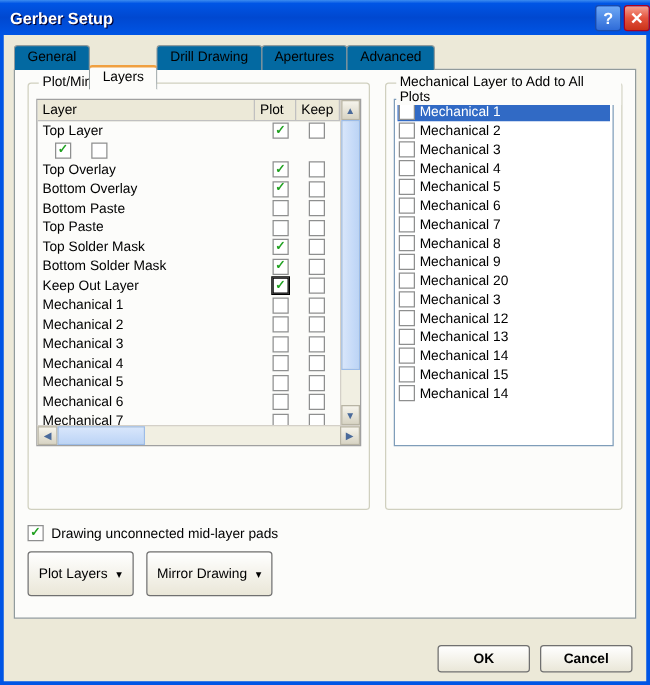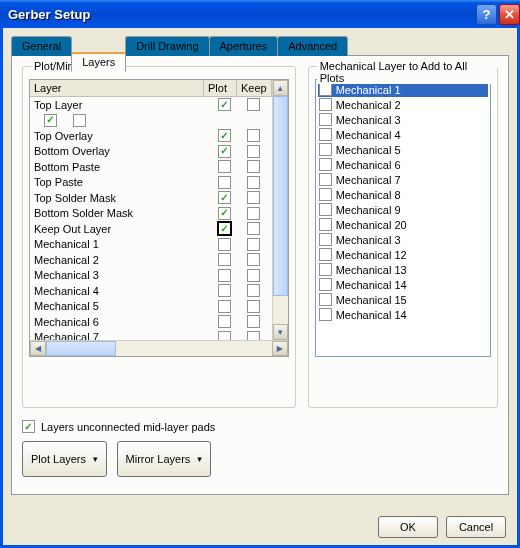--- a/index.html
+++ b/index.html
@@ -123,21 +123,21 @@
   .mrow .cb { border:1px solid #8e8f8f;}
   .lowrow { margin-top:12px; display:flex; align-items:center; gap:6px;}
   .lowerbtns { margin-top:8px; display:flex; gap:10px;}
   .winbtn {
     padding:2px 8px; border:1px solid #707070; border-radius:3px;
     background:linear-gradient(#fff,#eae7d8);
     display:flex; align-items:center; gap:4px; height:36px;
   }
   .dd::after{content:"▾"; font-size:9px; margin-left:3px;}
   .dlg-btns { position:absolute; right:14px; bottom:10px; display:flex; gap:8px;}
-  .dlg-btn { width:60px; height:22px; border:1px solid #707070; border-radius:3px; background:linear-gradient(#fff,#eae7d8); display:flex;align-items:center;justify-content:center;}
+  .dlg-btn { width:74px; height:22px; border:1px solid #707070; border-radius:3px; background:linear-gradient(#fff,#eae7d8); display:flex;align-items:center;justify-content:center;font-weight:bold;}
 </style>
 </head>
 <body>
 
 <div class="titlebar">
   <span class="title">Gerber Setup</span>
   <div class="tb-btn tb-help">?</div>
   <div class="tb-btn tb-close">✕</div>
 </div>
 
@@ -396,29 +396,29 @@
                 <span>Mechanical 14</span>
               </div>
             </div>
         </div>
       </div>
 
     </div>
 
     <div class="lowrow">
       <span class="cb checked"></span>
-      <span>Layers unconnected mid-layer pads</span>
+      <span>Drawing unconnected mid-layer pads</span>
     </div>
 
     <div class="lowerbtns">
       <div class="winbtn dd">
         <span>Plot Layers</span>
       </div>
       <div class="winbtn dd">
-        <span>Mirror Layers</span>
+        <span>Mirror Drawing</span>
       </div>
     </div>
 
   </div>
 
   <div class="dlg-btns">
     <div class="dlg-btn">OK</div>
     <div class="dlg-btn">Cancel</div>
   </div>
 

